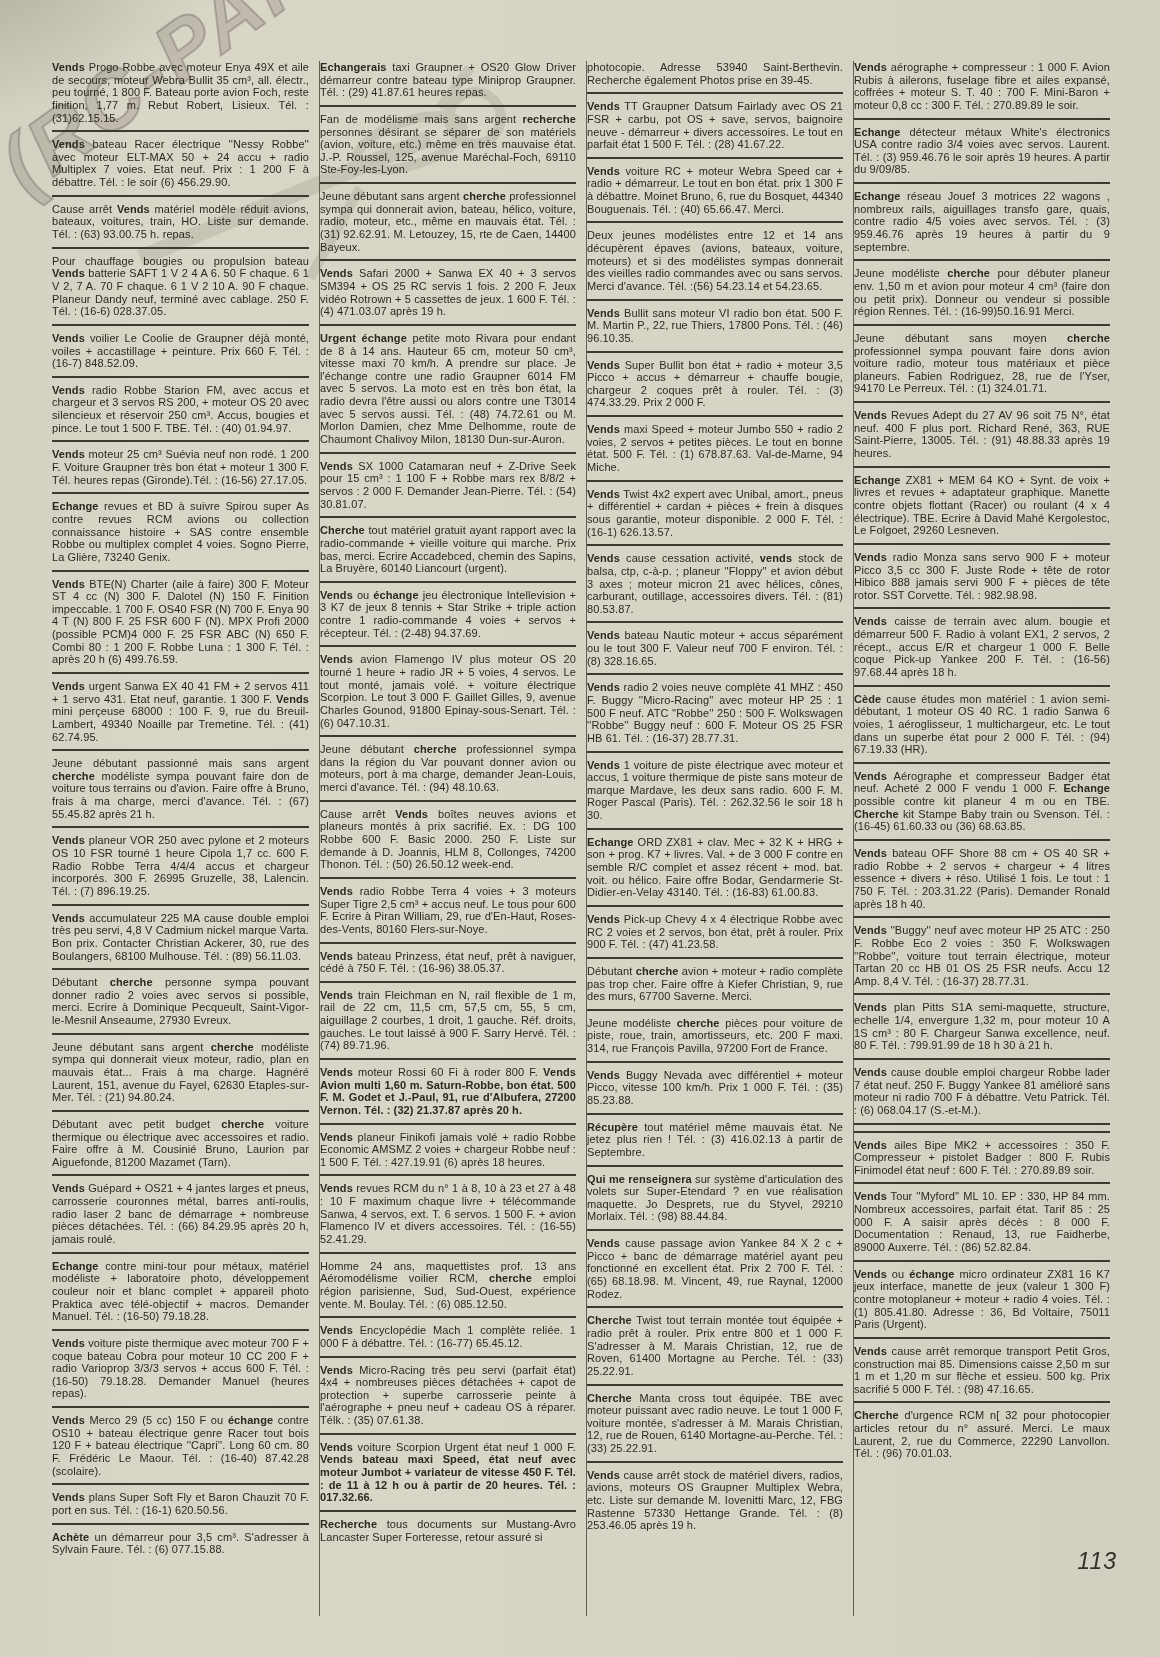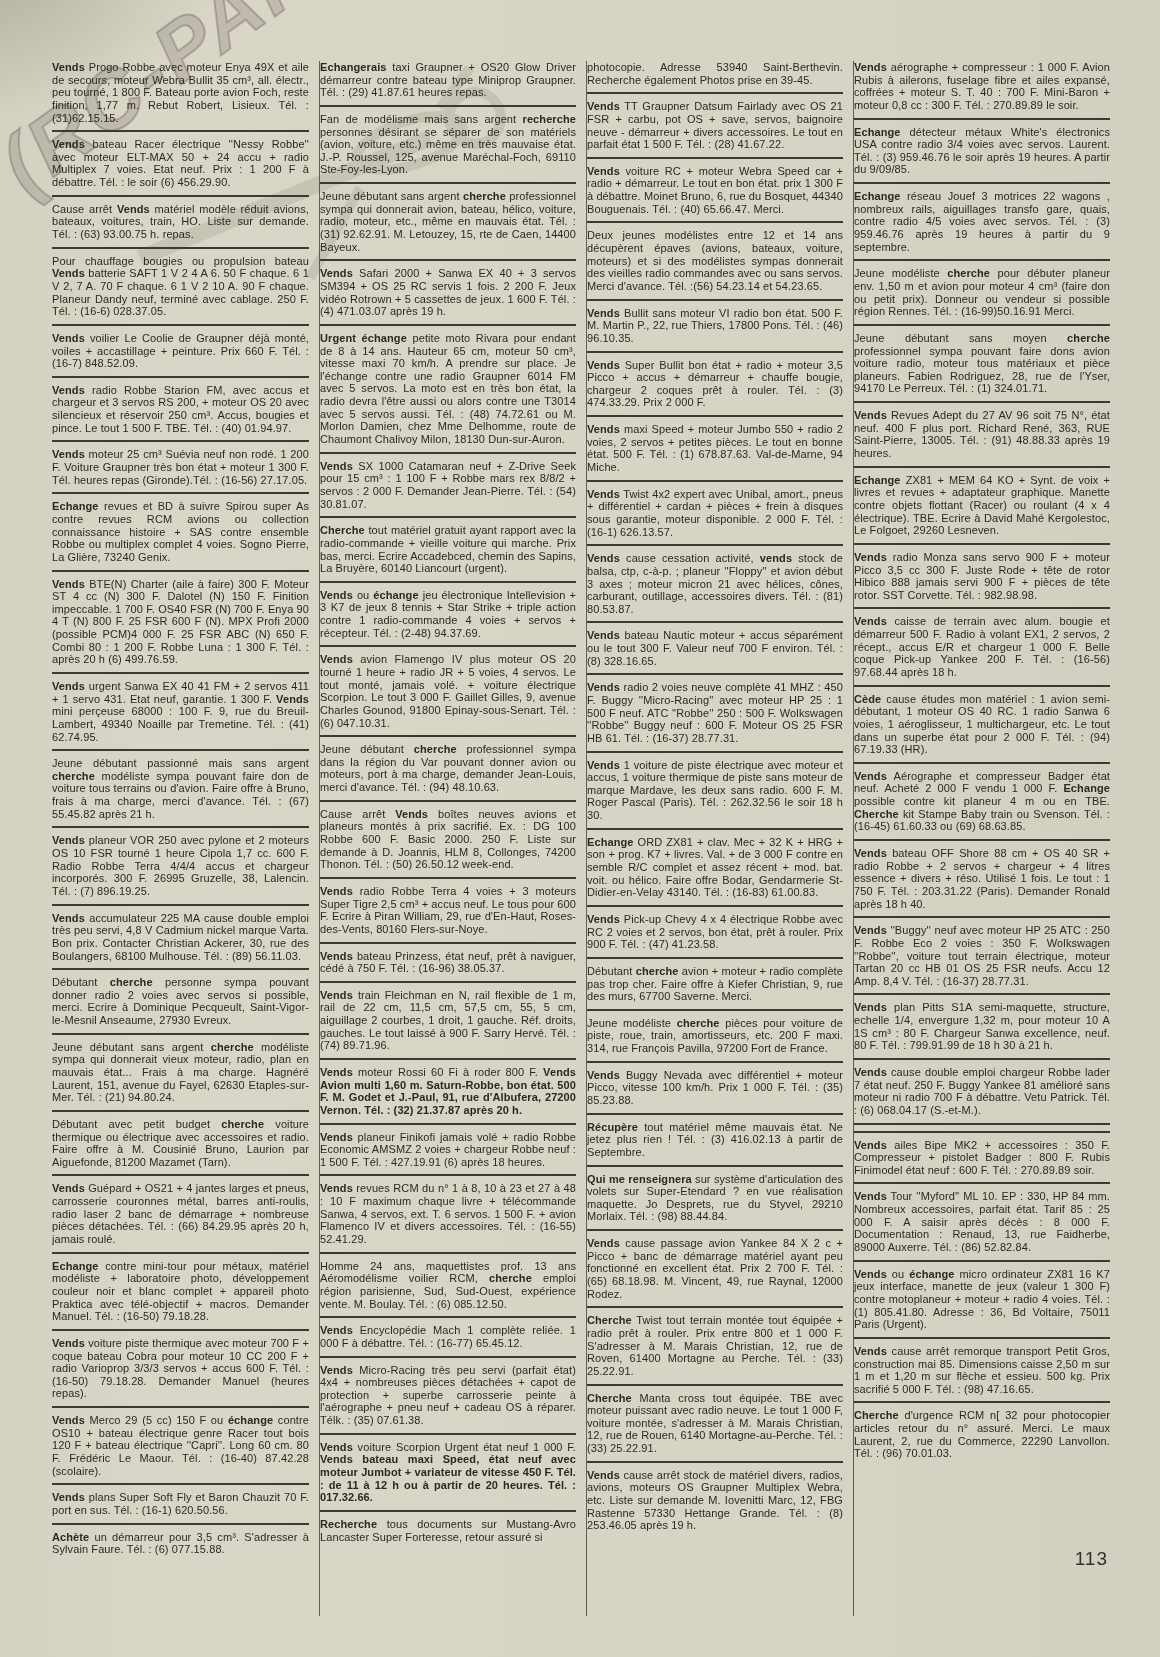--- a/index.html
+++ b/index.html
@@ -25,22 +25,22 @@
   .col + .col{border-left:1px solid rgba(60,54,42,.75);}
   .ad{
     font-size:11px;line-height:1.15;text-align:justify;
     letter-spacing:.1px;color:#2b2820;
   }
   .ad .b{font-weight:700;}
   .rule{
     border-top:2px solid #3d3930;height:0;margin:6px 0 6px 0;
   }
   .pagenum{
-    position:absolute;top:1548px;right:52px;
-    font-size:19px;letter-spacing:1px;color:#33302a;
+    position:absolute;top:1548px;right:43px;
+    font-size:23px;letter-spacing:1px;color:#33302a;font-style:italic;
   }
   .watermark{
     position:absolute;left:38px;top:118px;width:640px;
     transform:rotate(-36deg);transform-origin:left bottom;
     font-style:italic;font-weight:800;font-size:82px;letter-spacing:4px;
     color:rgba(58,52,42,.16);
     -webkit-text-stroke:2px rgba(58,52,42,.26);
     pointer-events:none;white-space:nowrap;
   }
   .ghost-plane{
@@ -216,21 +216,21 @@
         <div class="ad"><span class="b">Vends</span><span> Revues Adept du 27 AV 96 soit 75 N°, état neuf. 400 F plus port. Richard René, 363, RUE Saint-Pierre, 13005. Tél. : (91) 48.88.33 après 19 heures.</span></div>
         <div class="rule"></div>
         <div class="ad"><span class="b">Echange</span><span> ZX81 + MEM 64 KO + Synt. de voix + livres et revues + adaptateur graphique. Manette contre objets flottant (Racer) ou roulant (4 x 4 électrique). TBE. Ecrire à David Mahé Kergolestoc, Le Folgoet, 29260 Lesneven.</span></div>
         <div class="rule"></div>
         <div class="ad"><span class="b">Vends</span><span> radio Monza sans servo 900 F + moteur Picco 3,5 cc 300 F. Juste Rode + tête de rotor Hibico 888 jamais servi 900 F + pièces de tête rotor. SST Corvette. Tél. : 982.98.98.</span></div>
         <div class="rule"></div>
         <div class="ad"><span class="b">Vends</span><span> caisse de terrain avec alum. bougie et démarreur 500 F. Radio à volant EX1, 2 servos, 2 récept., accus E/R et chargeur 1 000 F. Belle coque Pick-up Yankee 200 F. Tél. : (16-56) 97.68.44 après 18 h.</span></div>
         <div class="rule"></div>
         <div class="ad"><span class="b">Cède</span><span> cause études mon matériel : 1 avion semi-débutant, 1 moteur OS 40 RC. 1 radio Sanwa 6 voies, 1 aéroglisseur, 1 multichargeur, etc. Le tout dans un superbe état pour 2 000 F. Tél. : (94) 67.19.33 (HR).</span></div>
         <div class="rule"></div>
-        <div class="ad"><span class="b">Vends</span><span> Aérographe et compresseur Badger état neuf. Acheté 2 000 F vendu 1 000 F. </span><span class="b">Echange</span><span> possible contre kit planeur 4 m ou en TBE. </span><span class="b">Cherche</span><span> kit Stampe Baby train ou Svenson. Tél. : (16-45) 61.60.33 ou (69) 68.63.85.</span></div>
+        <div class="ad"><span class="b">Vends</span><span> Aérographe et compresseur Badger état neuf. Acheté 2 000 F vendu 1 000 F. </span><span class="b">Echange</span><span> possible contre kit planeur 4 m ou en TBE. </span><span class="b">Cherche</span><span> kit Stampe Baby train ou Svenson. Tél. : (16-45) 61.60.33 ou (36) 68.63.85.</span></div>
         <div class="rule"></div>
         <div class="ad"><span class="b">Vends</span><span> bateau OFF Shore 88 cm + OS 40 SR + radio Robbe + 2 servos + chargeur + 4 litres essence + divers + réso. Utilisé 1 fois. Le tout : 1 750 F. Tél. : 203.31.22 (Paris). Demander Ronald après 18 h 40.</span></div>
         <div class="rule"></div>
         <div class="ad"><span class="b">Vends</span><span> ''Buggy'' neuf avec moteur HP 25 ATC : 250 F. Robbe Eco 2 voies : 350 F. Wolkswagen ''Robbe'', voiture tout terrain électrique, moteur Tartan 20 cc HB 01 OS 25 FSR neufs. Accu 12 Amp. 8,4 V. Tél. : (16-37) 28.77.31.</span></div>
         <div class="rule"></div>
         <div class="ad"><span class="b">Vends</span><span> plan Pitts S1A semi-maquette, structure, echelle 1/4, envergure 1,32 m, pour moteur 10 A 1S cm³ : 80 F. Chargeur Sanwa excellence, neuf. 80 F. Tél. : 799.91.99 de 18 h 30 à 21 h.</span></div>
         <div class="rule"></div>
         <div class="ad"><span class="b">Vends</span><span> cause double emploi chargeur Robbe lader 7 état neuf. 250 F. Buggy Yankee 81 amélioré sans moteur ni radio 700 F à débattre. Vetu Patrick. Tél. : (6) 068.04.17 (S.-et-M.).</span></div>
         <div class="rule"></div>
         <div class="rule"></div>

